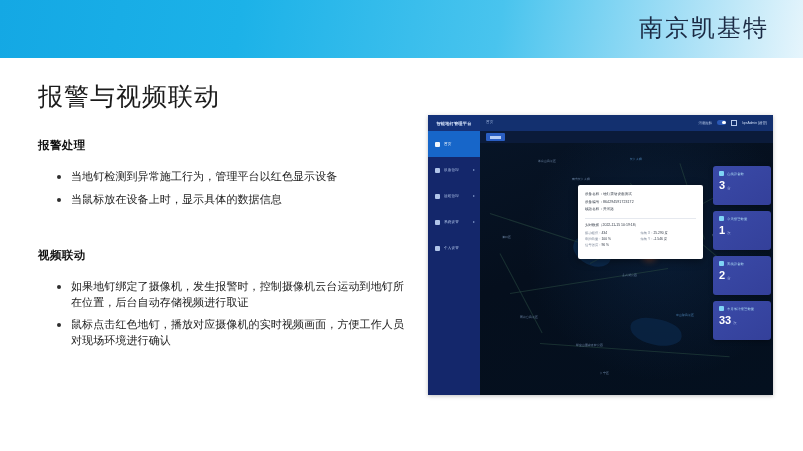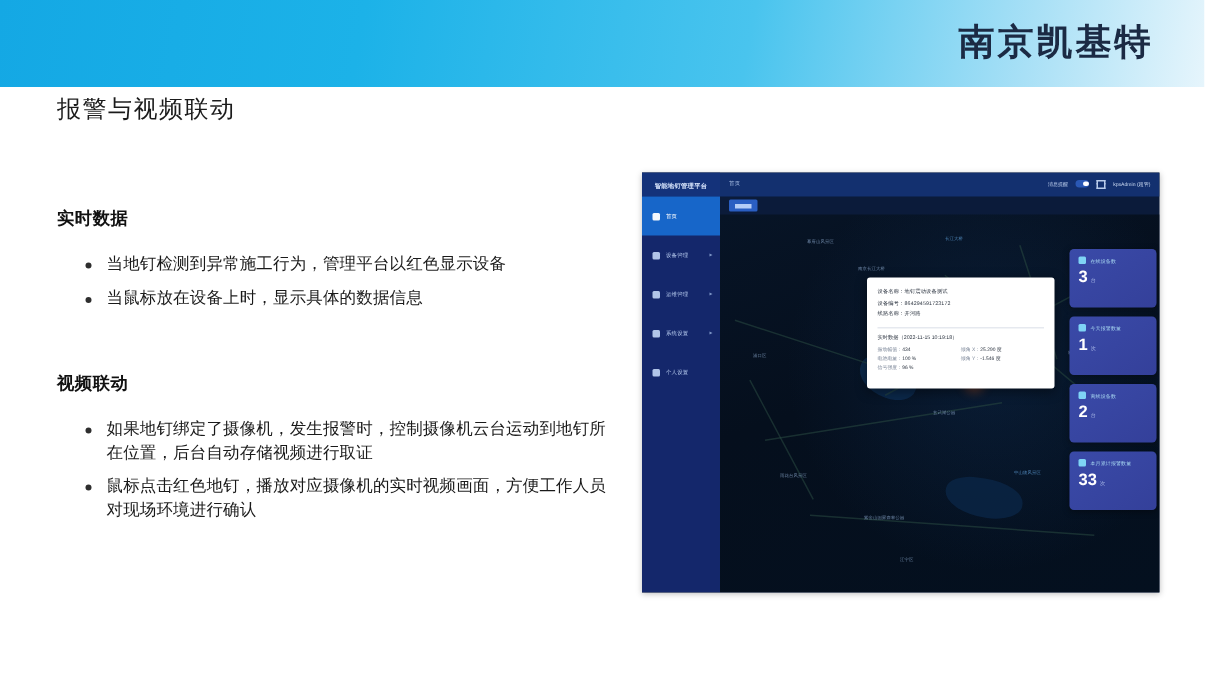--- a/index.html
+++ b/index.html
@@ -17,29 +17,29 @@
     background:linear-gradient(100deg,#14a8e4 0%,#1cb2e8 30%,#49c4ee 62%,#a8e0f6 85%,#e6f5fc 100%);
   }
   .banner-title{
     position:absolute;left:22px;top:13px;
     font-size:23px;font-weight:700;color:#ffffff;letter-spacing:1px;
     text-shadow:0 1px 2px rgba(0,60,90,.28);
     white-space:nowrap;
   }
   .banner-brand{
     position:absolute;right:34px;top:12px;
-    font-size:24px;font-weight:700;color:#1b2a44;letter-spacing:2px;
+    font-size:24px;font-weight:400;color:#1b2a44;letter-spacing:2px;
     font-family:"DejaVu Serif","Liberation Serif",serif;
     white-space:nowrap;
   }
 
   
   .slide-title{
-    position:absolute;left:38px;top:63px;
-    font-size:16px;color:#1b1b1b;font-weight:400;letter-spacing:1px;
+    position:absolute;left:38px;top:80px;
+    font-size:25px;color:#1b1b1b;font-weight:400;letter-spacing:1px;
     white-space:nowrap;
   }
   .section{position:absolute;left:38px;width:390px;}
   .sec-alarm{top:138px;}
   .sec-video{top:248px;}
   .sec-head{
     font-size:11.5px;font-weight:700;color:#111;margin:0 0 6px 0;letter-spacing:.4px;
   }
   ul.bullets{list-style:none;margin:16px;padding:0;}
   ul.bullets li{
@@ -184,21 +184,21 @@
 
 <div class="slide">
 
   <div class="banner">
     <div class="banner-brand">南京凯基特</div>
   </div>
 
   <div class="slide-title">报警与视频联动</div>
 
   <div class="section sec-alarm">
-    <div class="sec-head">实时数据</div>
+    <div class="sec-head">报警处理</div>
     <ul class="bullets">
       <li>当地钉检测到异常施工行为，管理平台以红色显示设备</li>
       <li>当鼠标放在设备上时，显示具体的数据信息</li>
     </ul>
   </div>
 
   <div class="section sec-video">
     <div class="sec-head">视频联动</div>
     <ul class="bullets">
       <li>如果地钉绑定了摄像机，发生报警时，控制摄像机云台运动到地钉所在位置，后台自动存储视频进行取证</li>

